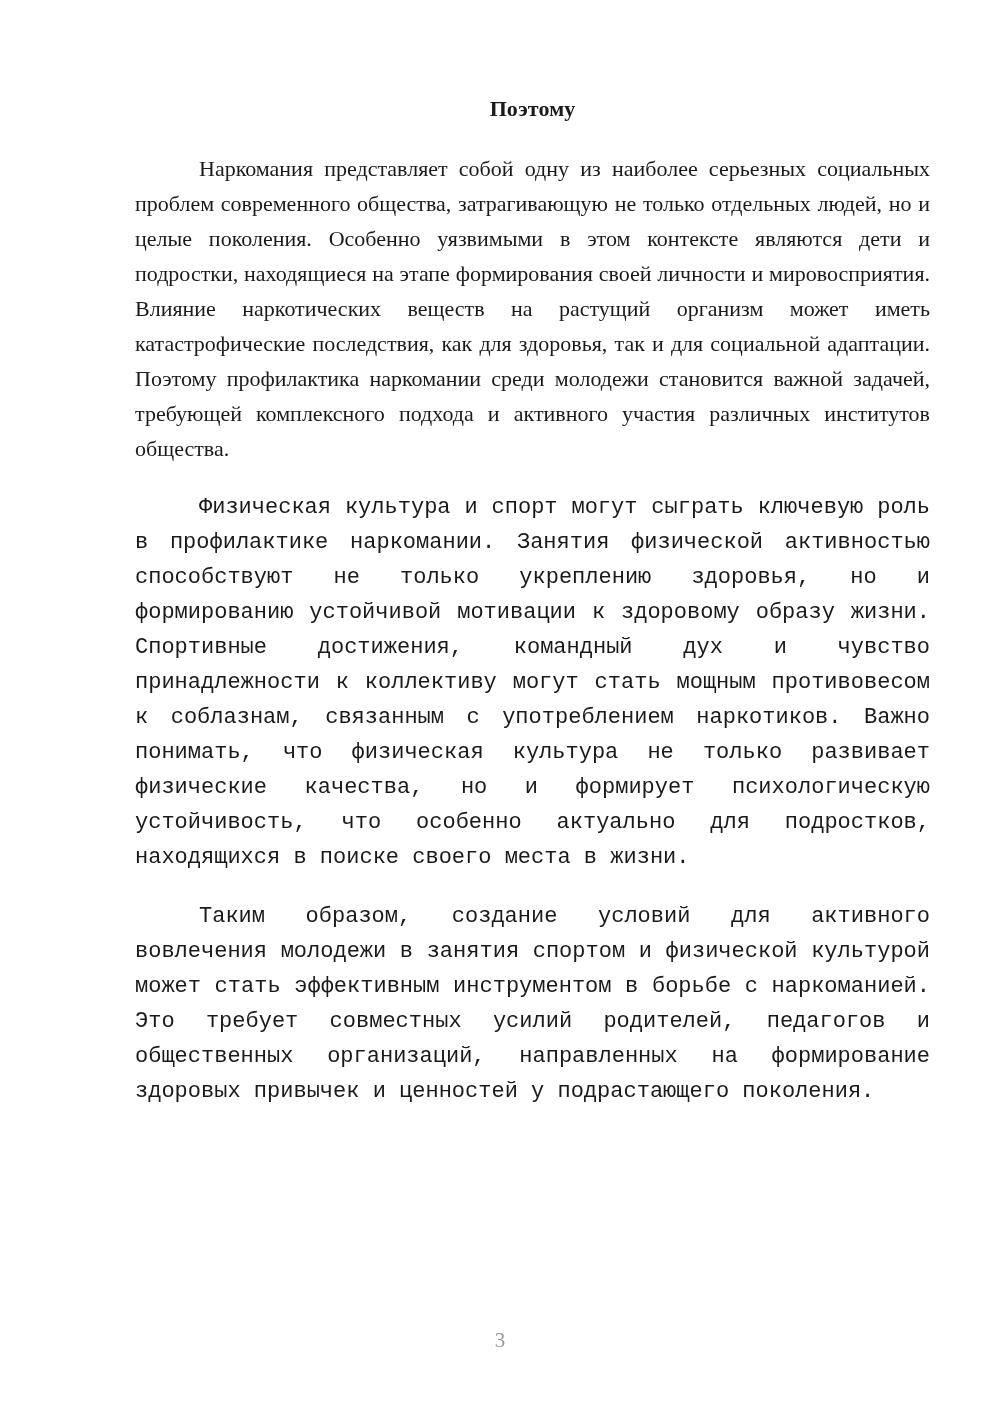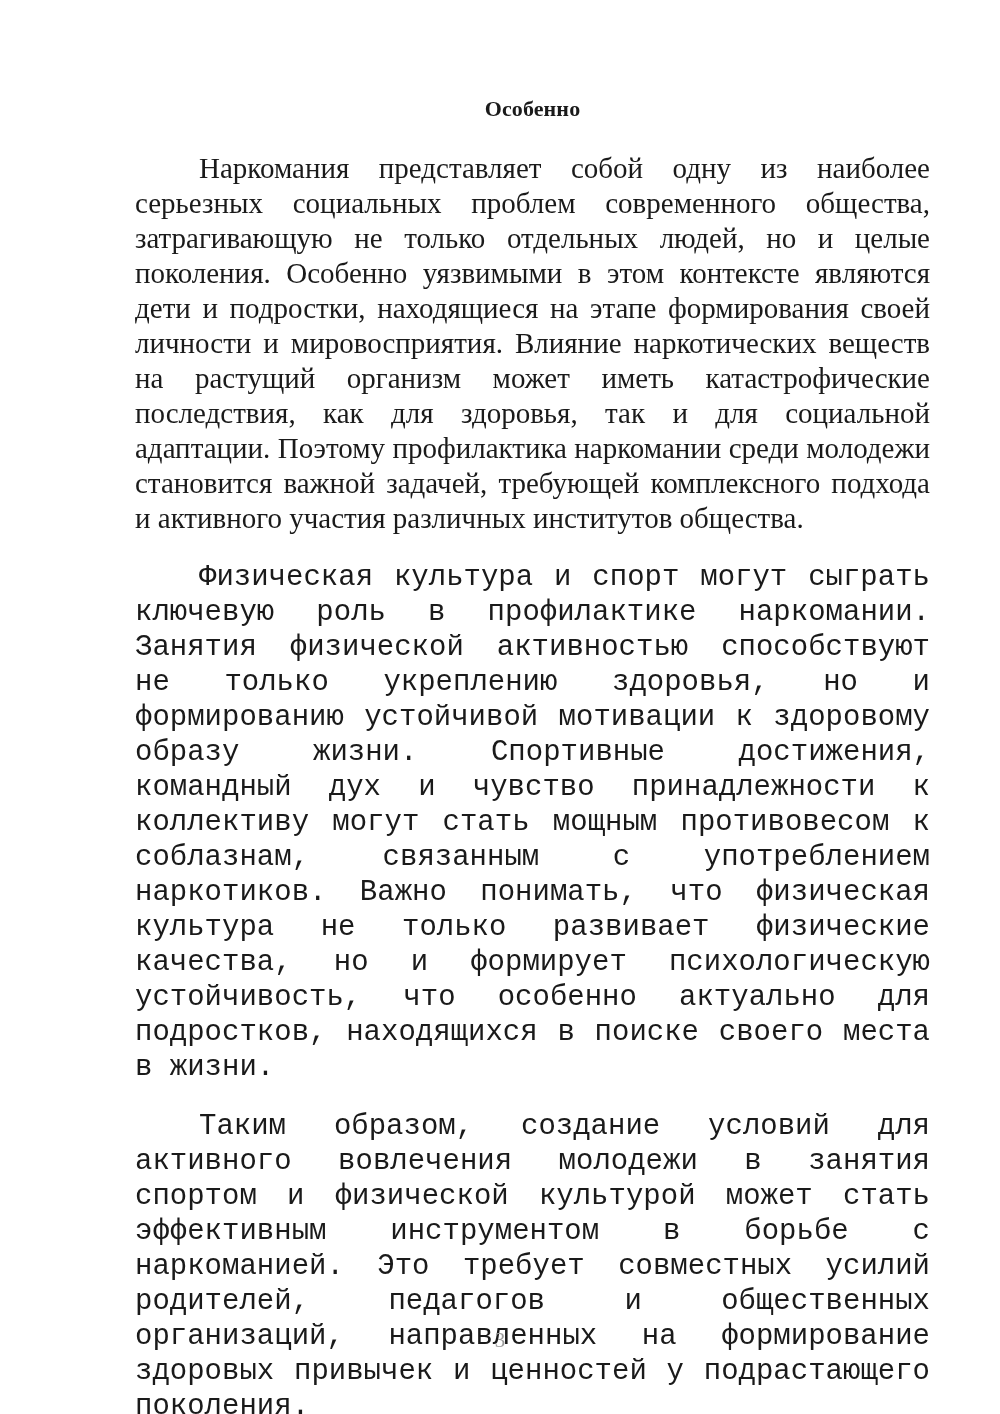--- a/index.html
+++ b/index.html
@@ -37,21 +37,21 @@
     text-align: center;
     font-size: 22px;
     font-weight: bold;
     line-height: 1.5;
     letter-spacing: 0.1px;
   }
 
   .body-text {
     margin: 0;
     padding-top: 26px;
-    font-size: 29px;
+    font-size: 22px;
     line-height: 35px;
     text-align: justify;
     text-justify: inter-word;
     text-indent: 64px;
     hyphens: none;
   }
 
   .body-text + .body-text {
     padding-top: 24px;
     font-family: Liberation Mono, monospace;
@@ -68,21 +68,21 @@
     color: #9a9a9a;
   }
 </style>
 </head>
 <body>
 
 <div class="page">
 
   <div class="content">
 
-    <h1 class="doc-heading">Особенно</h1>
+    <h1 class="doc-heading">Поэтому</h1>
 
     <p class="body-text">Наркомания представляет собой одну из наиболее серьезных социальных проблем современного общества, затрагивающую не только отдельных людей, но и целые поколения. Особенно уязвимыми в этом контексте являются дети и подростки, находящиеся на этапе формирования своей личности и мировосприятия. Влияние наркотических веществ на растущий организм может иметь катастрофические последствия, как для здоровья, так и для социальной адаптации. Поэтому профилактика наркомании среди молодежи становится важной задачей, требующей комплексного подхода и активного участия различных институтов общества.</p>
 
     <p class="body-text">Физическая культура и спорт могут сыграть ключевую роль в профилактике наркомании. Занятия физической активностью способствуют не только укреплению здоровья, но и формированию устойчивой мотивации к здоровому образу жизни. Спортивные достижения, командный дух и чувство принадлежности к коллективу могут стать мощным противовесом к соблазнам, связанным с употреблением наркотиков. Важно понимать, что физическая культура не только развивает физические качества, но и формирует психологическую устойчивость, что особенно актуально для подростков, находящихся в поиске своего места в жизни.</p>
 
     <p class="body-text">Таким образом, создание условий для активного вовлечения молодежи в занятия спортом и физической культурой может стать эффективным инструментом в борьбе с наркоманией. Это требует совместных усилий родителей, педагогов и общественных организаций, направленных на формирование здоровых привычек и ценностей у подрастающего поколения.</p>
 
   </div>
 
   <div class="page-number">3</div>

